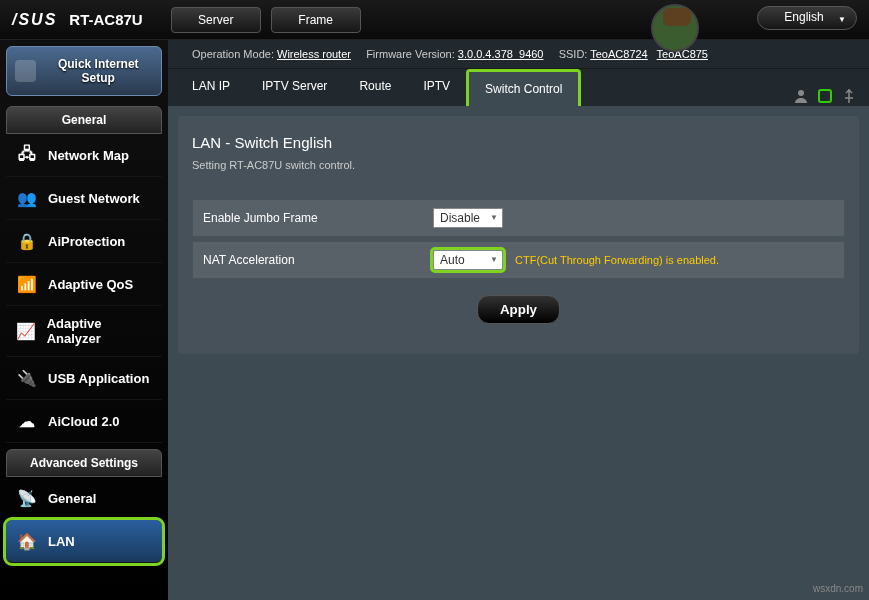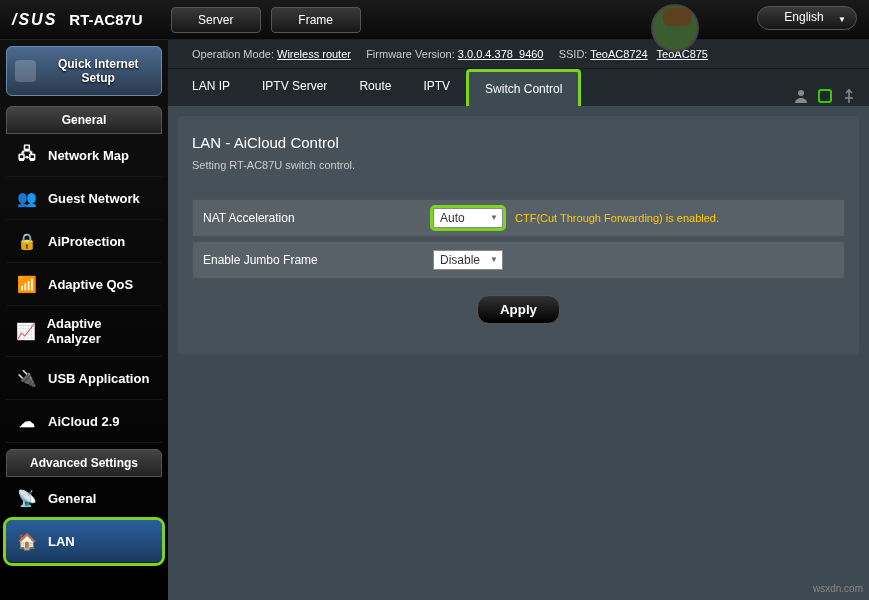--- a/index.html
+++ b/index.html
@@ -82,21 +82,21 @@
         <div class="nav-item">
           <span class="nav-icon">📈</span>
           <span>Adaptive Analyzer</span>
         </div>
         <div class="nav-item">
           <span class="nav-icon">🔌</span>
           <span>USB Application</span>
         </div>
         <div class="nav-item">
           <span class="nav-icon">☁</span>
-          <span>AiCloud 2.9</span>
+          <span>AiCloud 2.0</span>
         </div>
       </div>
     <div class="section-header">Advanced Settings</div>
     <div id="advanced-list">
         <div class="nav-item">
           <span class="nav-icon">📡</span>
           <span>General</span>
         </div>
         <div class="nav-item active highlight">
           <span class="nav-icon">🏠</span>
@@ -130,31 +130,31 @@
         </svg>
     </div>
     <div class="tabs" id="tabs-row">
         <div class="tab">LAN IP</div>
         <div class="tab">IPTV Server</div>
         <div class="tab">Route</div>
         <div class="tab">IPTV</div>
         <div class="tab active">Switch Control</div>
       </div>
     <div class="panel">
-      <h2>LAN - AiCloud Control</h2>
+      <h2>LAN - Switch English</h2>
       <div class="desc">Setting RT-AC87U switch control.</div>
       <div id="rows-container">
+          <div class="row">
+            <div class="row-label">Enable Jumbo Frame</div>
+            <div class="select">Disable</div>
+          </div>
           <div class="row">
             <div class="row-label">NAT Acceleration</div>
             <div class="select hl">Auto</div>
             <span class="note">CTF(Cut Through Forwarding) is enabled.</span>
-          </div>
-          <div class="row">
-            <div class="row-label">Enable Jumbo Frame</div>
-            <div class="select">Disable</div>
           </div>
         </div>
       <div class="apply-row">
         <button class="apply-btn">Apply</button>
       </div>
     </div>
     <div class="watermark">wsxdn.com</div>
   </div>
 </div>
 

